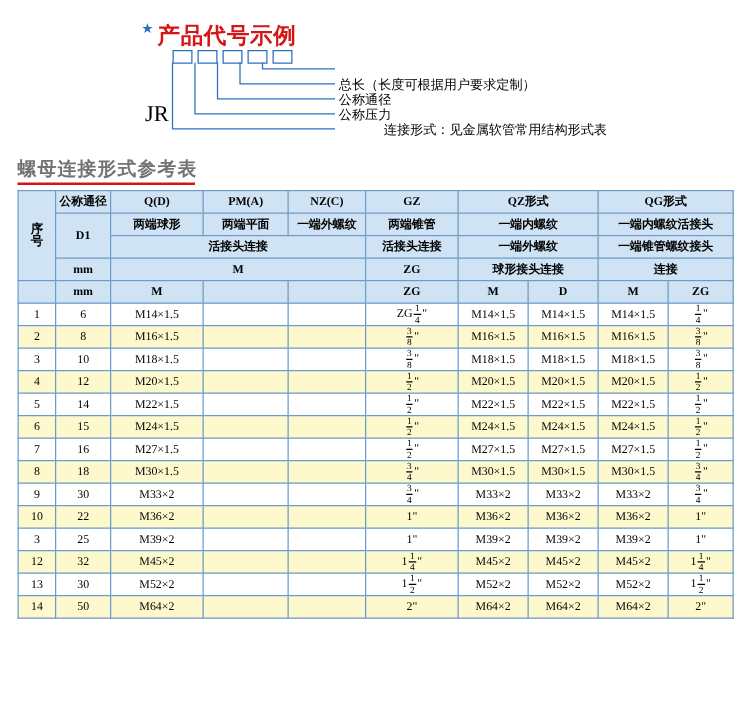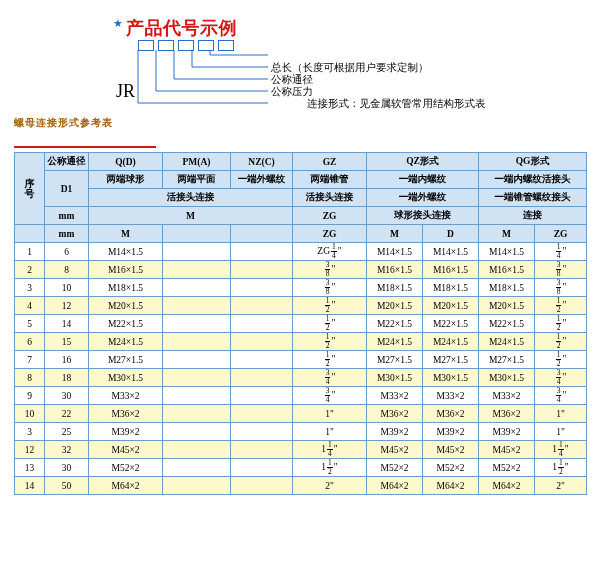--- a/index.html
+++ b/index.html
@@ -73,24 +73,24 @@
     position: absolute;
     font-size: 10.5px;
     color: #000;
     white-space: nowrap;
   }
 
   
   .section-title {
     position: absolute;
     left: 14px;
-    top: 116px;
-    font-size: 10px;
+    top: 126px;
+    font-size: 15px;
     font-weight: bold;
-    color: #a16207;
+    color: #737373;
     letter-spacing: 1px;
   }
   .title-underline {
     position: absolute;
     left: 14px;
     top: 146px;
     width: 142px;
     height: 2px;
     background: #d41616;
   }

